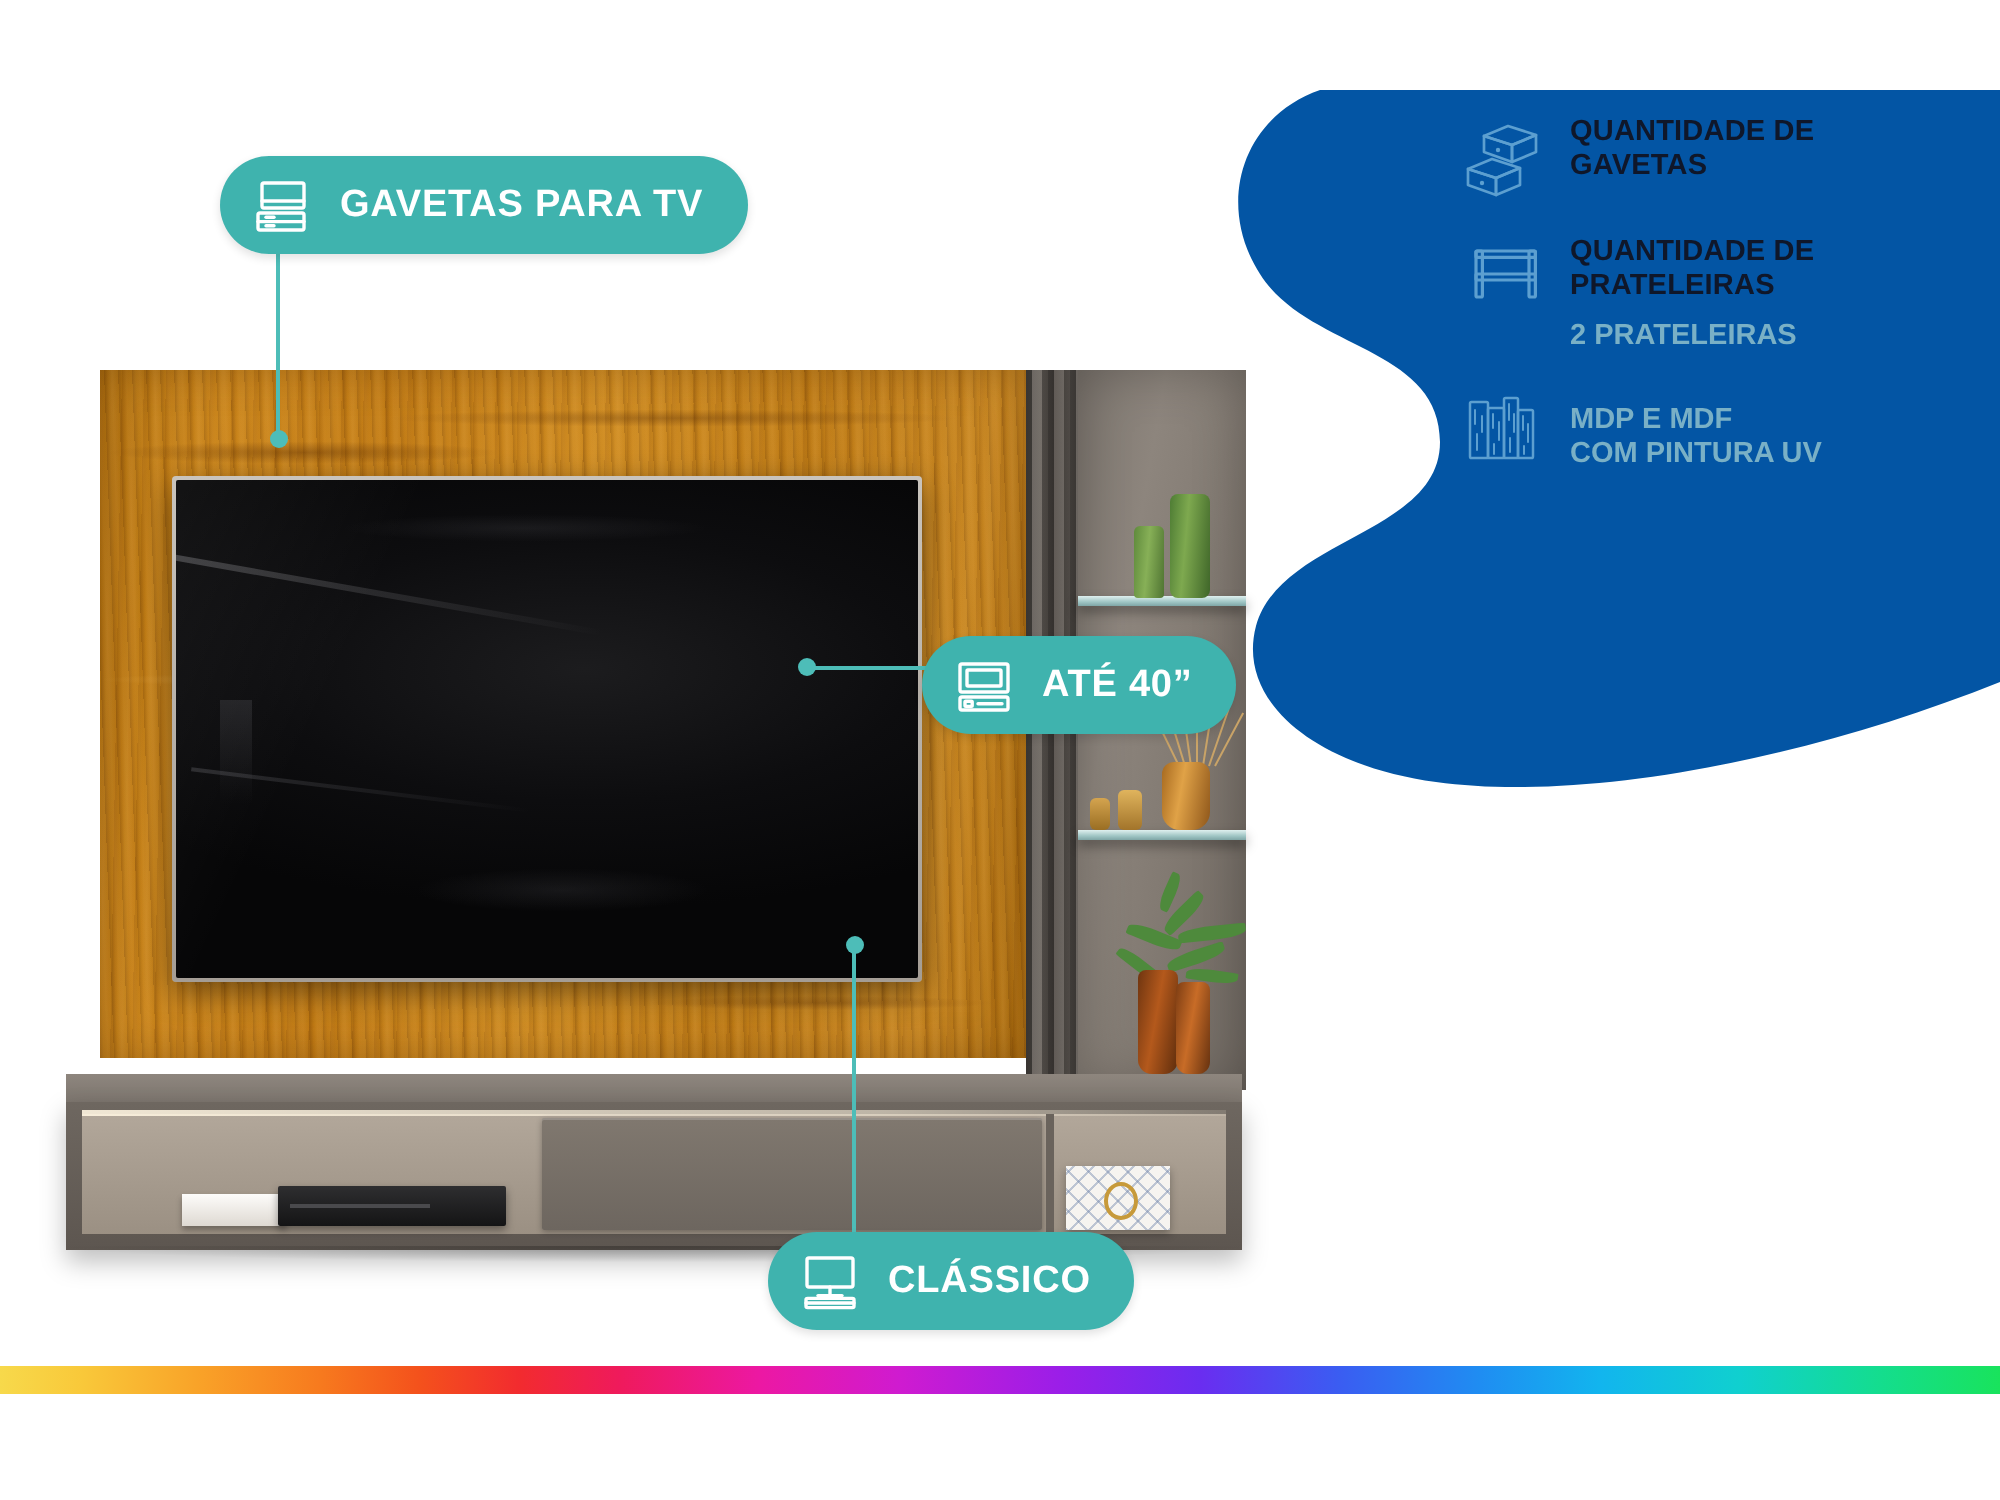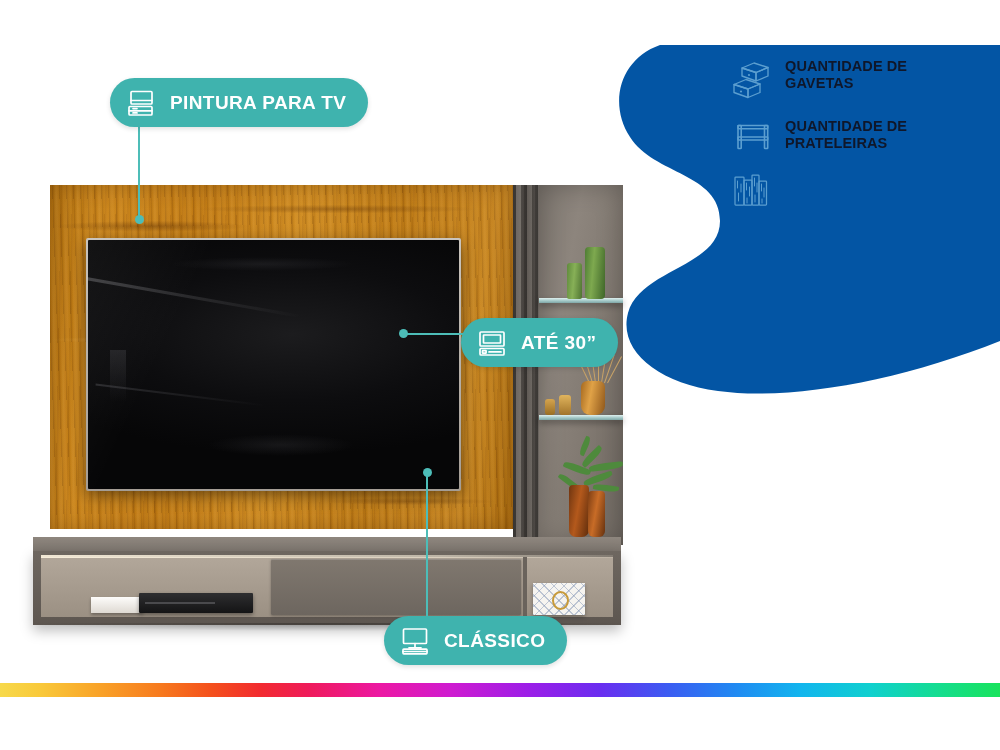--- a/index.html
+++ b/index.html
@@ -242,34 +242,34 @@
     <span class="b-icon">
       <svg width="34" height="34" viewBox="0 0 34 34" fill="none" stroke="#ffffff" stroke-width="1.7" stroke-linejoin="round" stroke-linecap="round">
         <rect x="7" y="5.5" width="21" height="12.5" rx="1"></rect>
         <line x1="7" y1="14.5" x2="28" y2="14.5"></line>
         <rect x="5" y="20.5" width="23" height="8.5" rx="1"></rect>
         <line x1="5" y1="24.8" x2="28" y2="24.8"></line>
         <line x1="9" y1="22.6" x2="13" y2="22.6"></line>
         <line x1="9" y1="26.9" x2="13" y2="26.9"></line>
       </svg>
     </span>
-    <span class="b-label">PINTURA PARA TV</span>
+    <span class="b-label">GAVETAS PARA TV</span>
   </div>
 
   <div class="badge" id="badge-ate70">
     <span class="b-icon">
       <svg width="34" height="34" viewBox="0 0 34 34" fill="none" stroke="#ffffff" stroke-width="1.7" stroke-linejoin="round" stroke-linecap="round">
         <rect x="5" y="6" width="24" height="14" rx="1"></rect>
         <rect x="8.5" y="9" width="17" height="8" rx="0.5"></rect>
         <rect x="5" y="22.5" width="24" height="6.5" rx="1"></rect>
         <rect x="7.5" y="24.6" width="3.6" height="2.6" rx="0.4"></rect>
         <line x1="14" y1="25.9" x2="26" y2="25.9"></line>
       </svg>
     </span>
-    <span class="b-label">ATÉ 30”</span>
+    <span class="b-label">ATÉ 40”</span>
   </div>
 
   <div class="badge" id="badge-class">
     <span class="b-icon">
       <svg width="34" height="34" viewBox="0 0 34 34" fill="none" stroke="#ffffff" stroke-width="1.7" stroke-linejoin="round" stroke-linecap="round">
         <rect x="5.5" y="5" width="23" height="14.5" rx="1"></rect>
         <line x1="17" y1="19.5" x2="17" y2="23"></line>
         <path d="M11 23.8 L23 23.8"></path>
         <rect x="5" y="25.2" width="24" height="4.6" rx="0.8"></rect>
         <line x1="5" y1="27.5" x2="29" y2="27.5"></line>
@@ -317,20 +317,21 @@
         <svg width="46" height="34" viewBox="0 0 46 34" fill="none" stroke="#5c9fd0" stroke-width="1.6" stroke-linejoin="round" stroke-linecap="round">
           <rect x="8" y="5.5" width="3.2" height="23" rx="0.6"></rect>
           <rect x="34.5" y="5.5" width="3.2" height="23" rx="0.6"></rect>
           <rect x="8" y="5.5" width="29.7" height="3.2" rx="0.6"></rect>
           <rect x="8" y="17" width="29.7" height="3" rx="0.6"></rect>
         </svg>
       </div>
       <div class="feature-text">
         <div class="feature-title">QUANTIDADE DE
 PRATELEIRAS</div>
+        <div class="feature-value">2 PRATELEIRAS</div>
       </div>
     </div>
 
     <div class="feature-row">
       <div class="feature-icon">
         <svg width="46" height="40" viewBox="0 0 46 40" fill="none" stroke="#5c9fd0" stroke-width="1.25" stroke-linejoin="round" stroke-linecap="round">
           <rect x="5" y="5" width="9" height="28" rx="0.8"></rect>
           <rect x="14" y="8" width="8" height="25" rx="0.8"></rect>
           <rect x="22" y="3" width="7" height="30" rx="0.8"></rect>
           <rect x="29" y="9" width="7.5" height="24" rx="0.8"></rect>
@@ -344,20 +345,22 @@
             <line x1="24.5" y1="6" x2="24.5" y2="14"></line>
             <line x1="27" y1="11" x2="27" y2="20"></line>
             <line x1="25" y1="23" x2="25" y2="30"></line>
             <line x1="31.5" y1="12" x2="31.5" y2="19"></line>
             <line x1="34" y1="16" x2="34" y2="25"></line>
             <line x1="32" y1="27" x2="32" y2="31"></line>
           </g>
         </svg>
       </div>
       <div class="feature-text">
+        <div class="feature-value">MDP E MDF
+COM PINTURA UV</div>
       </div>
     </div>
 
   </div>
 
   <div class="rainbow"></div>
 
 </div>
 
 </body></html>

